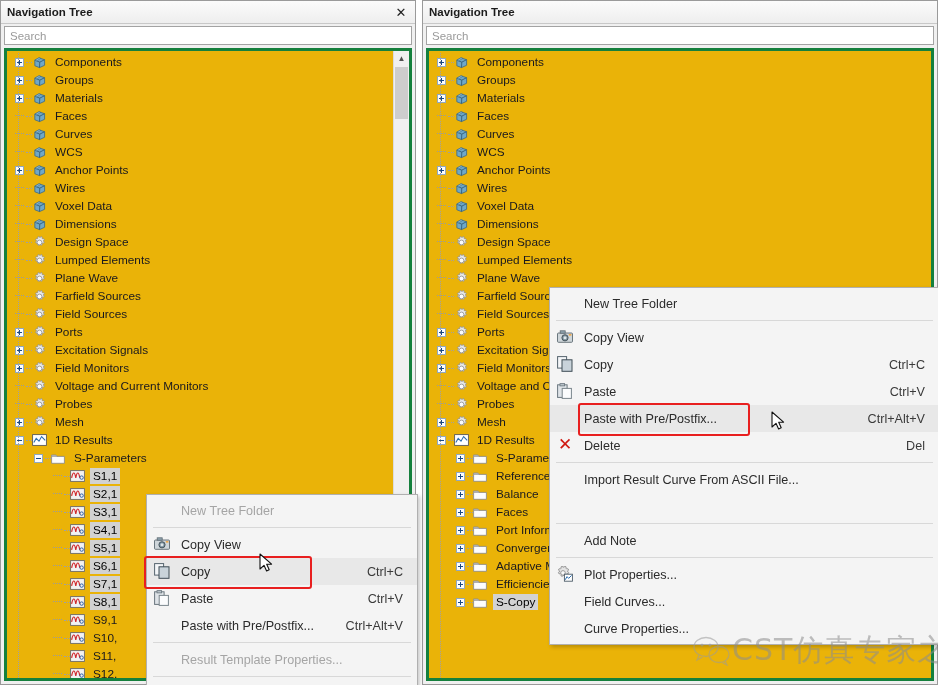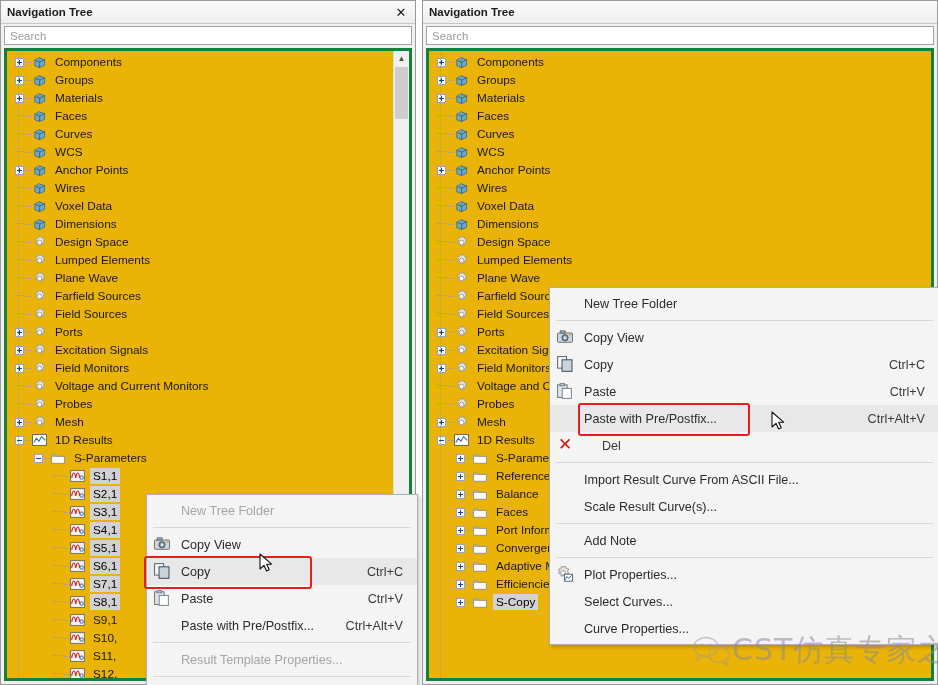--- a/index.html
+++ b/index.html
@@ -1235,31 +1235,31 @@
       </div>
       <div class="mrow hl">
         <span class="mi"></span>
         <span class="mtext">Paste with Pre/Postfix...</span>
         <span class="mkey">Ctrl+Alt+V</span>
       </div>
       <div class="mrow">
         <span class="mi">
           <span class="del">✕</span>
         </span>
+        <span class="mtext">Delete</span>
         <span class="mkey">Del</span>
       </div>
       <div class="sep"></div>
       <div class="mrow">
         <span class="mi"></span>
         <span class="mtext">Import Result Curve From ASCII File...</span>
         <span class="mkey"></span>
       </div>
       <div class="mrow">
         <span class="mi"></span>
-        <span class="mtext">Scale Result Curve(s)...</span>
         <span class="mkey"></span>
       </div>
       <div class="sep"></div>
       <div class="mrow">
         <span class="mi"></span>
         <span class="mtext">Add Note</span>
         <span class="mkey"></span>
       </div>
       <div class="sep"></div>
       <div class="mrow">
@@ -1269,21 +1269,21 @@
       <circle cx="7" cy="6.9" r="2.3" fill="#fafafa" stroke="#888888" stroke-width="0.8"></circle>
       <rect x="8.4" y="8.2" width="8" height="7" fill="#ffffff" stroke="#4a5a66" stroke-width="0.9"></rect>
       <path d="M9.2 13.8 L11 10.6 L12.6 12.4 L15.6 9.4" fill="none" stroke="#2e6fb0" stroke-width="1"></path>
     </svg></span>
         </span>
         <span class="mtext">Plot Properties...</span>
         <span class="mkey"></span>
       </div>
       <div class="mrow">
         <span class="mi"></span>
-        <span class="mtext">Select Curves...</span>
+        <span class="mtext">Field Curves...</span>
         <span class="mkey"></span>
       </div>
       <div class="mrow">
         <span class="mi"></span>
         <span class="mtext">Curve Properties...</span>
         <span class="mkey"></span>
       </div>
       <div class="hi-box" style="left: 28px; top: 115px; width: 168px; height: 29px; border-color: rgb(232, 31, 31);"></div>
     </div>
 

